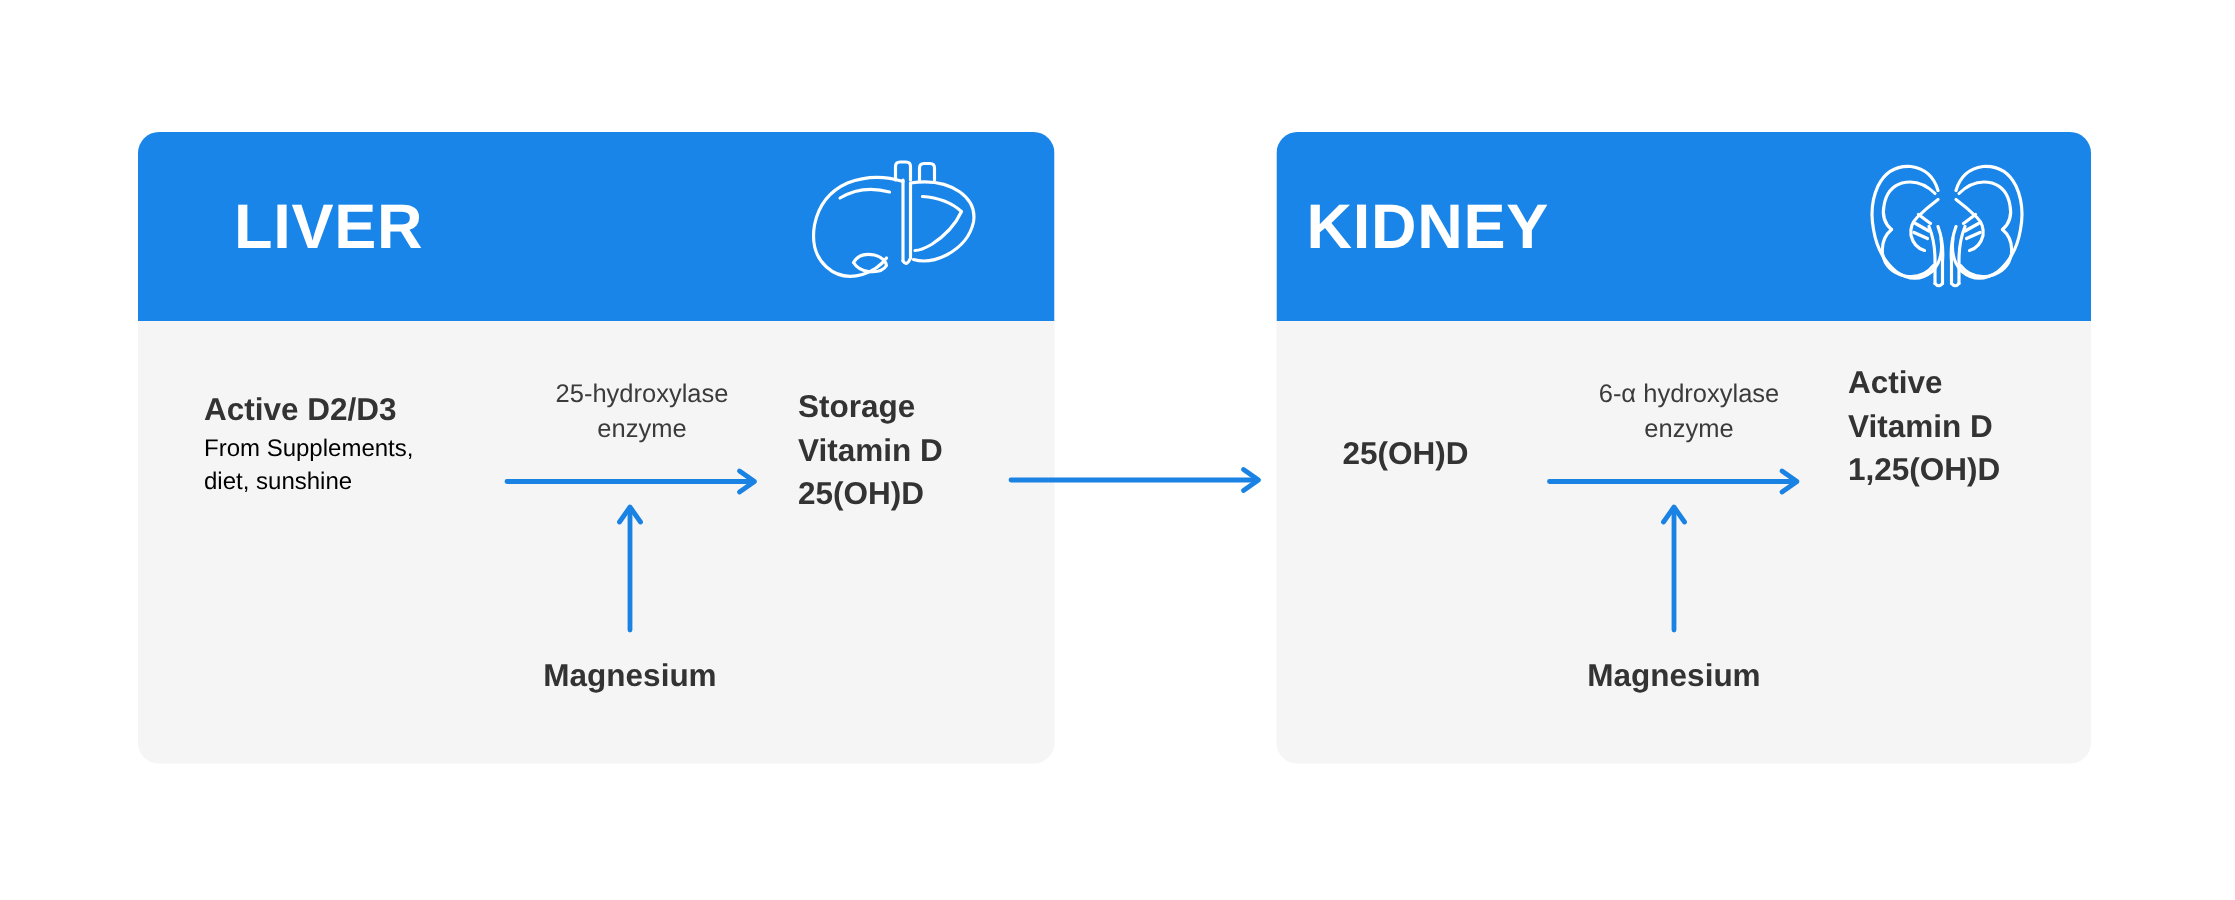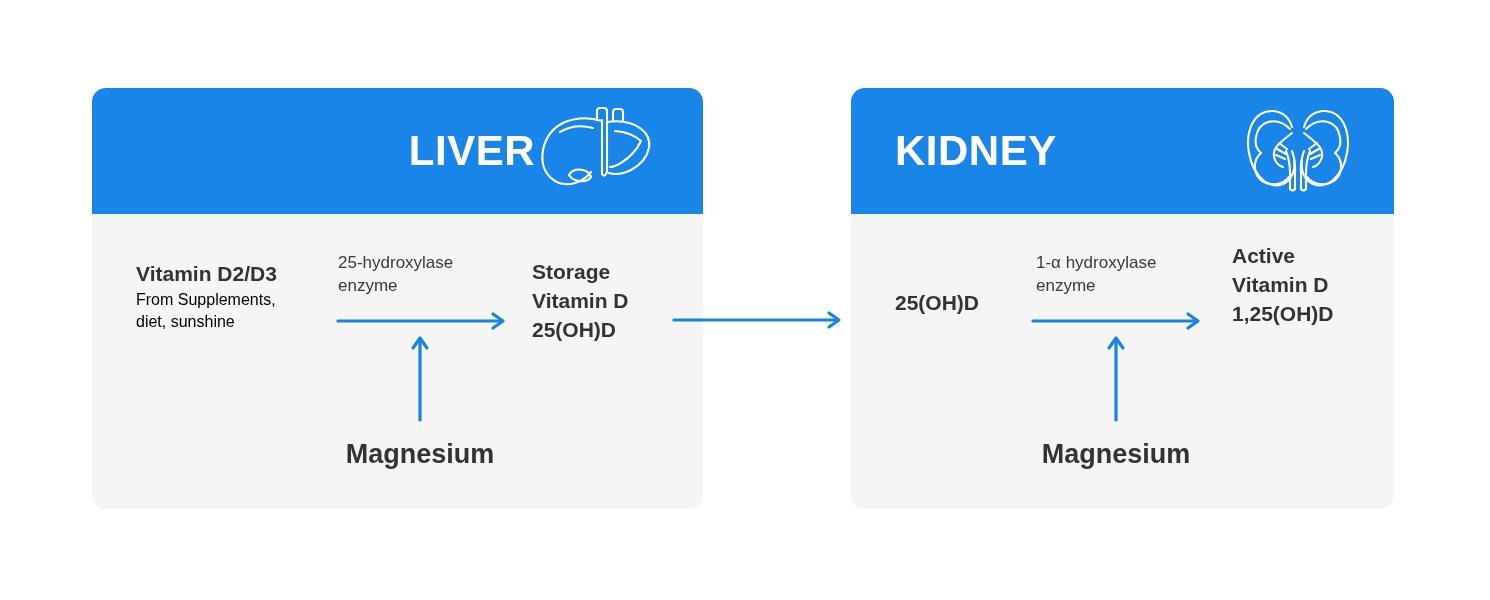--- a/index.html
+++ b/index.html
@@ -68,25 +68,25 @@
     font-weight: normal;
     color: #000000;
     line-height: 1.38;
     white-space: nowrap;
   }
   .lbl-enzyme {
     font-size: 17px;
     font-weight: normal;
     color: #3b3b3b;
     line-height: 1.35;
-    text-align: left;
+    text-align: center;
     white-space: nowrap;
   }
   .lbl-cofactor {
-    font-size: 27px;
+    font-size: 21px;
     font-weight: bold;
     color: #333333;
     line-height: 1.3;
     text-align: center;
     white-space: nowrap;
   }
   .multiline {
     white-space: pre-line;
   }
 
@@ -95,21 +95,21 @@
     position: absolute;
   }
 </style>
 </head>
 <body>
 
 <div id="canvas">
 
   <div class="card" style="left:92px; top:88px; width:611px; height:421px;">
 
-    <div class="card-header" style="padding-left:44px; padding-right:48px;justify-content:flex-end;">
+    <div class="card-header" style="padding-left:64px; padding-right:48px;">
       <div class="card-title">LIVER</div>
       <span class="organ-icon">
         <svg width="120" height="86" viewBox="0 0 120 86" fill="none" stroke="#ffffff" stroke-width="2.1" stroke-linecap="round" stroke-linejoin="round">
 
           <path d="M62 14 L62 5 Q62 2 65 2 L69 2 Q72 2 72 5 L72 14"></path>
           <path d="M78 14 L78 6 Q78 3 81 3 L85 3 Q88 3 88 6 L88 14"></path>
 
           <path d="M67 14 L67 68"></path>
           <path d="M72 16 L72 66"></path>
           <path d="M67 68 Q69.5 72 72 66"></path>
@@ -123,21 +123,21 @@
           <path d="M72 16 Q92 13 105 22 Q116 30 114 42 Q111 56 96 64 Q84 70 74 67"></path>
 
           <path d="M80 25 Q96 26 106 35 Q100 48 86 57 Q79 61 75 61"></path>
         </svg>
       </span>
     </div>
 
     <div class="card-body" style="height:295px;">
 
       <div class="txt-block" style="left:44px; top:46px;">
-        <div class="lbl-strong">Vitamin D2/D3</div>
+        <div class="lbl-strong">Active D2/D3</div>
         <div class="lbl-sub multiline">From Supplements,
 diet, sunshine</div>
       </div>
 
       <div class="txt-block lbl-enzyme multiline" style="left:246px; top:38px; width:180px;">25-hydroxylase
 enzyme</div>
 
       <span class="arrow" style="left:244px; top:97px;">
         <svg width="180" height="20" viewBox="0 0 180 20" fill="none">
           <path d="M2 10 L166 10" stroke="#1a82e2" stroke-width="3.2" stroke-linecap="round"></path>
@@ -162,21 +162,21 @@
 
   <span class="arrow" style="left:672px; top:310px;">
     <svg width="180" height="20" viewBox="0 0 180 20" fill="none">
       <path d="M2 10 L166 10" stroke="#1a82e2" stroke-width="3.2" stroke-linecap="round"></path>
       <path d="M157 3 L167 10 L157 17" stroke="#1a82e2" stroke-width="3.2" stroke-linecap="round" stroke-linejoin="round" fill="none"></path>
     </svg>
   </span>
 
   <div class="card" style="left:851px; top:88px; width:543px; height:421px;">
 
-    <div class="card-header" style="padding-left:44px; padding-right:44px;">
+    <div class="card-header" style="padding-left:20px; padding-right:44px;">
       <div class="card-title">KIDNEY</div>
       <span class="organ-icon">
         <svg width="104" height="88" viewBox="0 0 104 88" fill="none" stroke="#ffffff" stroke-width="2.1" stroke-linecap="round" stroke-linejoin="round">
 
           <path d="M46 22 Q42 8 28 6 Q13 5 6 19 Q0 32 3 48 Q6 66 18 76 Q31 85 42 76 Q50 68 48 54"></path>
 
           <path d="M44 24 Q34 14 22 17 Q12 20 10 32 Q8 42 15 48"></path>
 
           <path d="M15 48 Q8 54 9 64 Q11 76 24 79 Q36 81 43 72"></path>
 
@@ -202,21 +202,21 @@
         </svg>
       </span>
     </div>
 
     <div class="card-body" style="height:295px;">
 
       <div class="txt-block" style="left:44px; top:75px;">
         <div class="lbl-strong">25(OH)D</div>
       </div>
 
-      <div class="txt-block lbl-enzyme multiline" style="left:185px; top:38px; width:180px;">1-α hydroxylase
+      <div class="txt-block lbl-enzyme multiline" style="left:185px; top:38px; width:180px;">6-α hydroxylase
 enzyme</div>
 
       <span class="arrow" style="left:180px; top:97px;">
         <svg width="180" height="20" viewBox="0 0 180 20" fill="none">
           <path d="M2 10 L166 10" stroke="#1a82e2" stroke-width="3.2" stroke-linecap="round"></path>
           <path d="M157 3 L167 10 L157 17" stroke="#1a82e2" stroke-width="3.2" stroke-linecap="round" stroke-linejoin="round" fill="none"></path>
         </svg>
       </span>
 
       <div class="txt-block lbl-strong multiline" style="left:381px; top:28px;">Active

